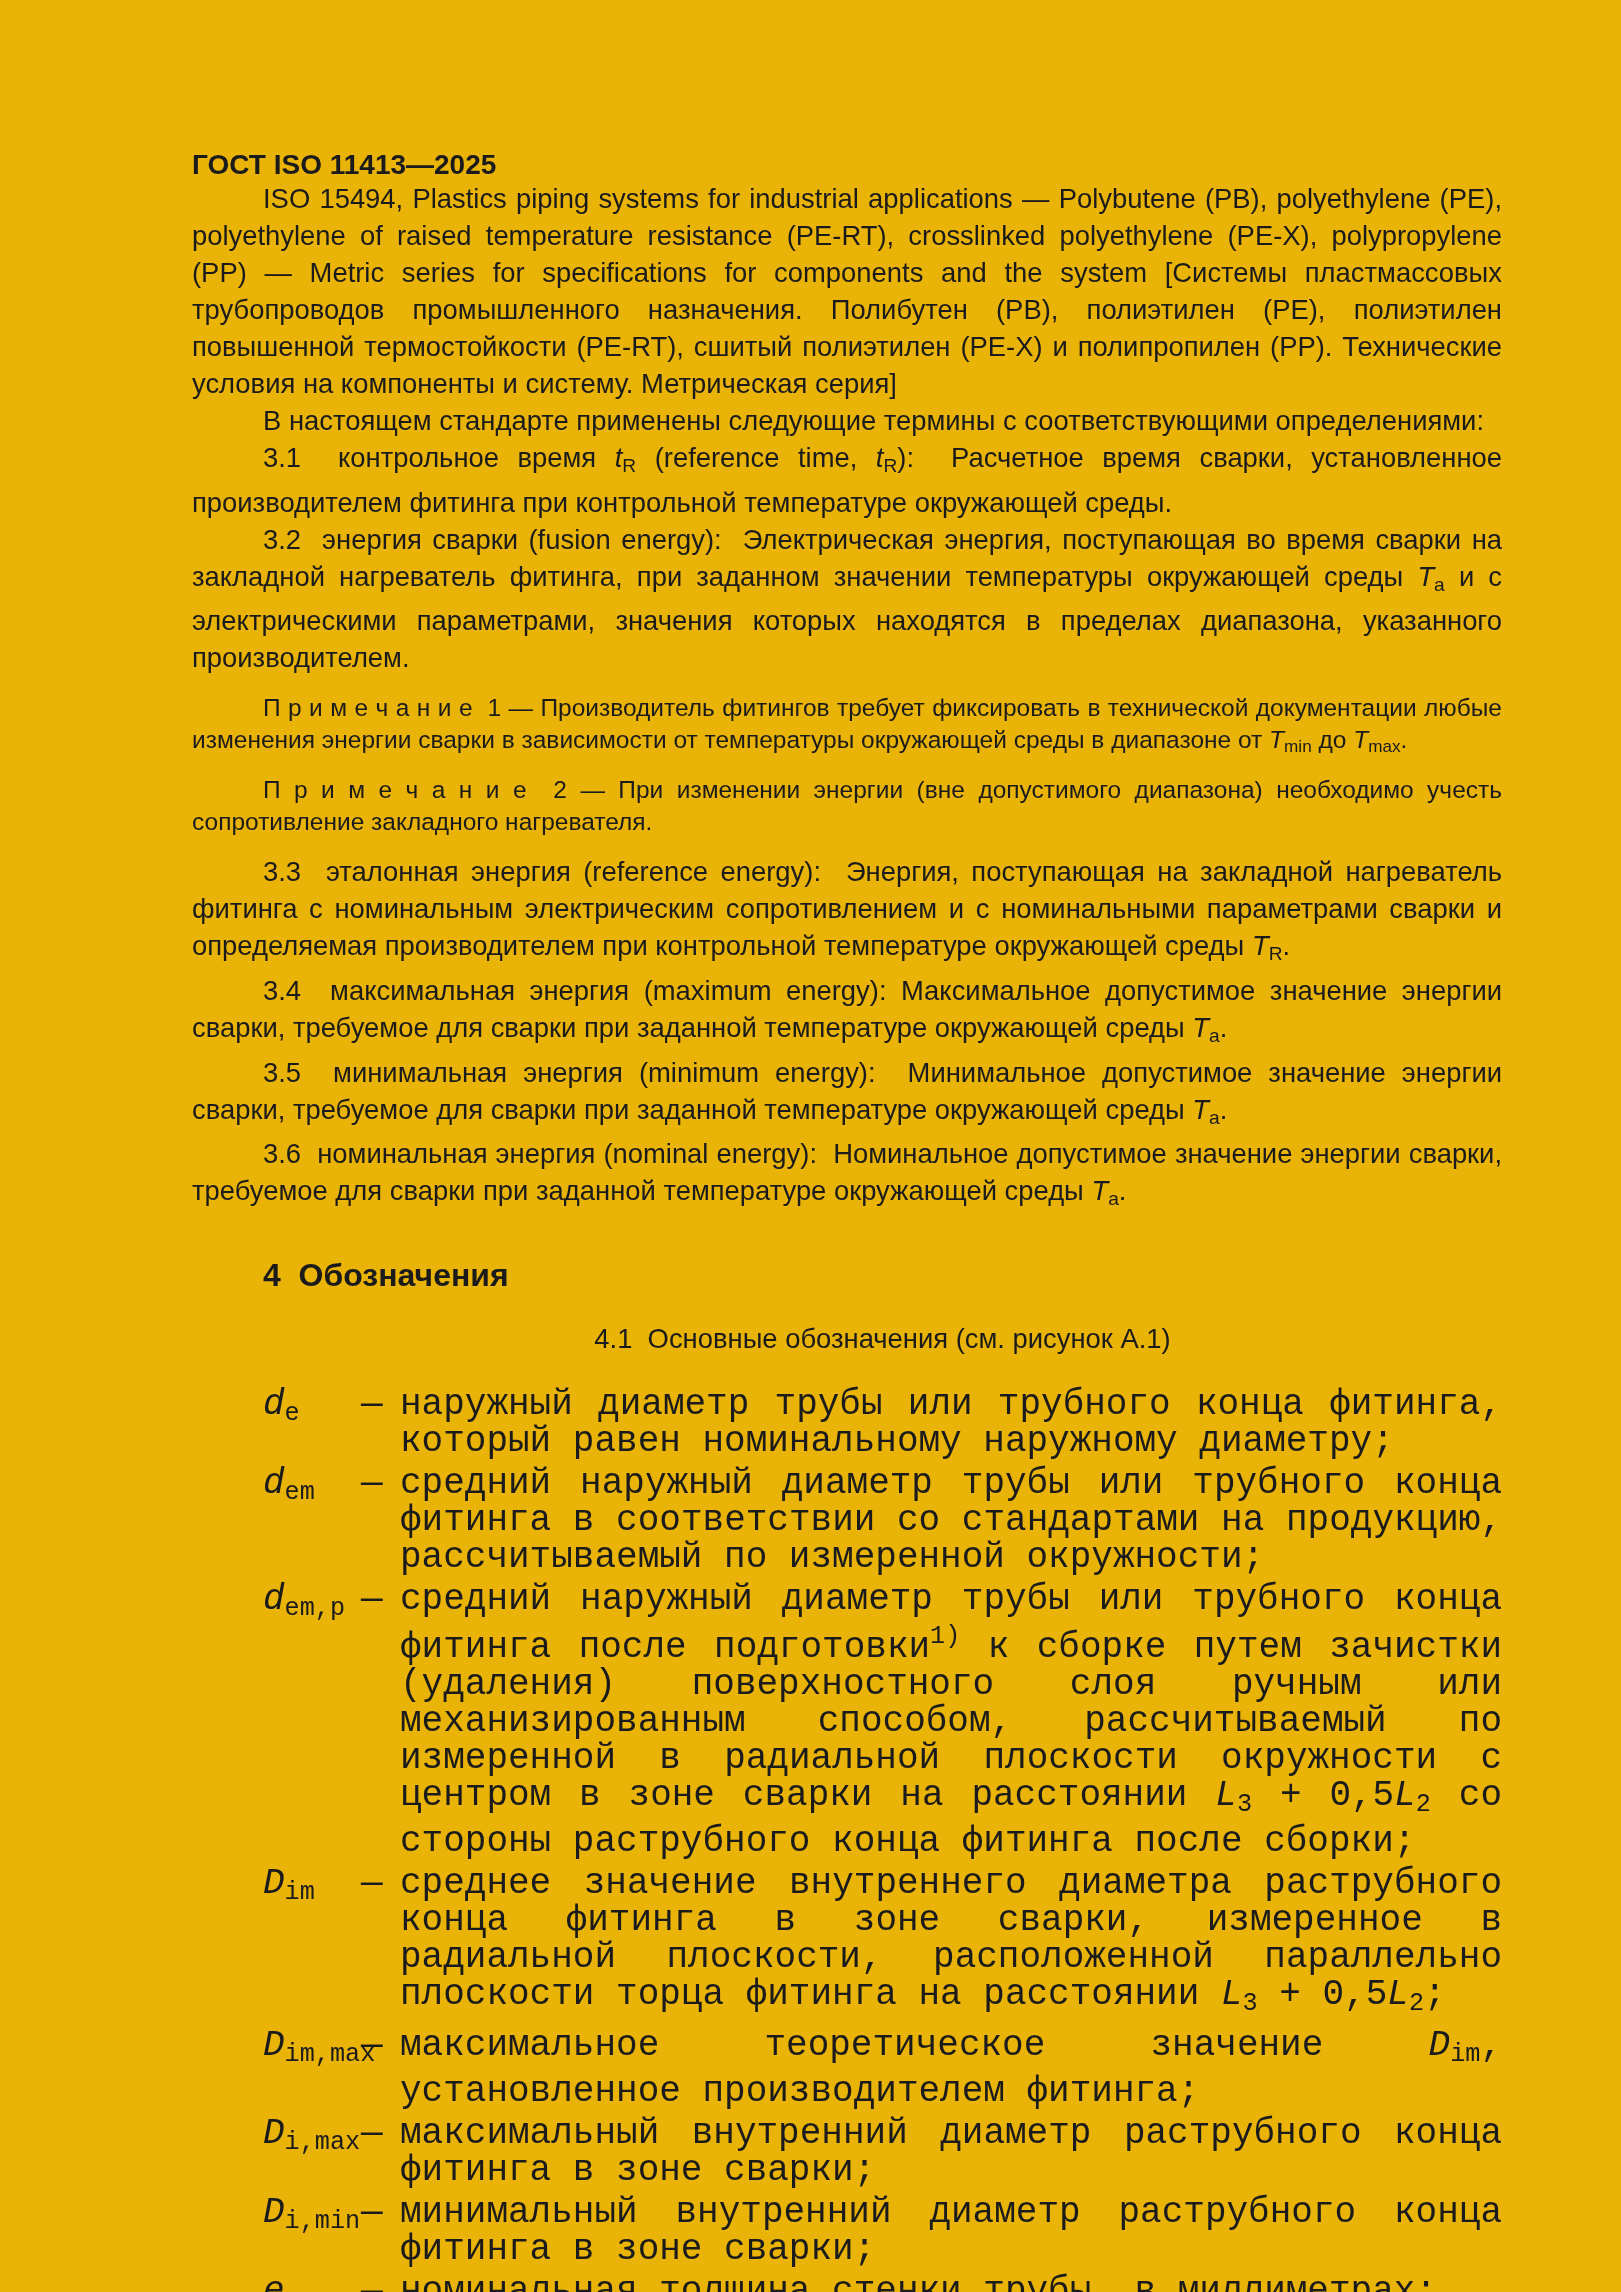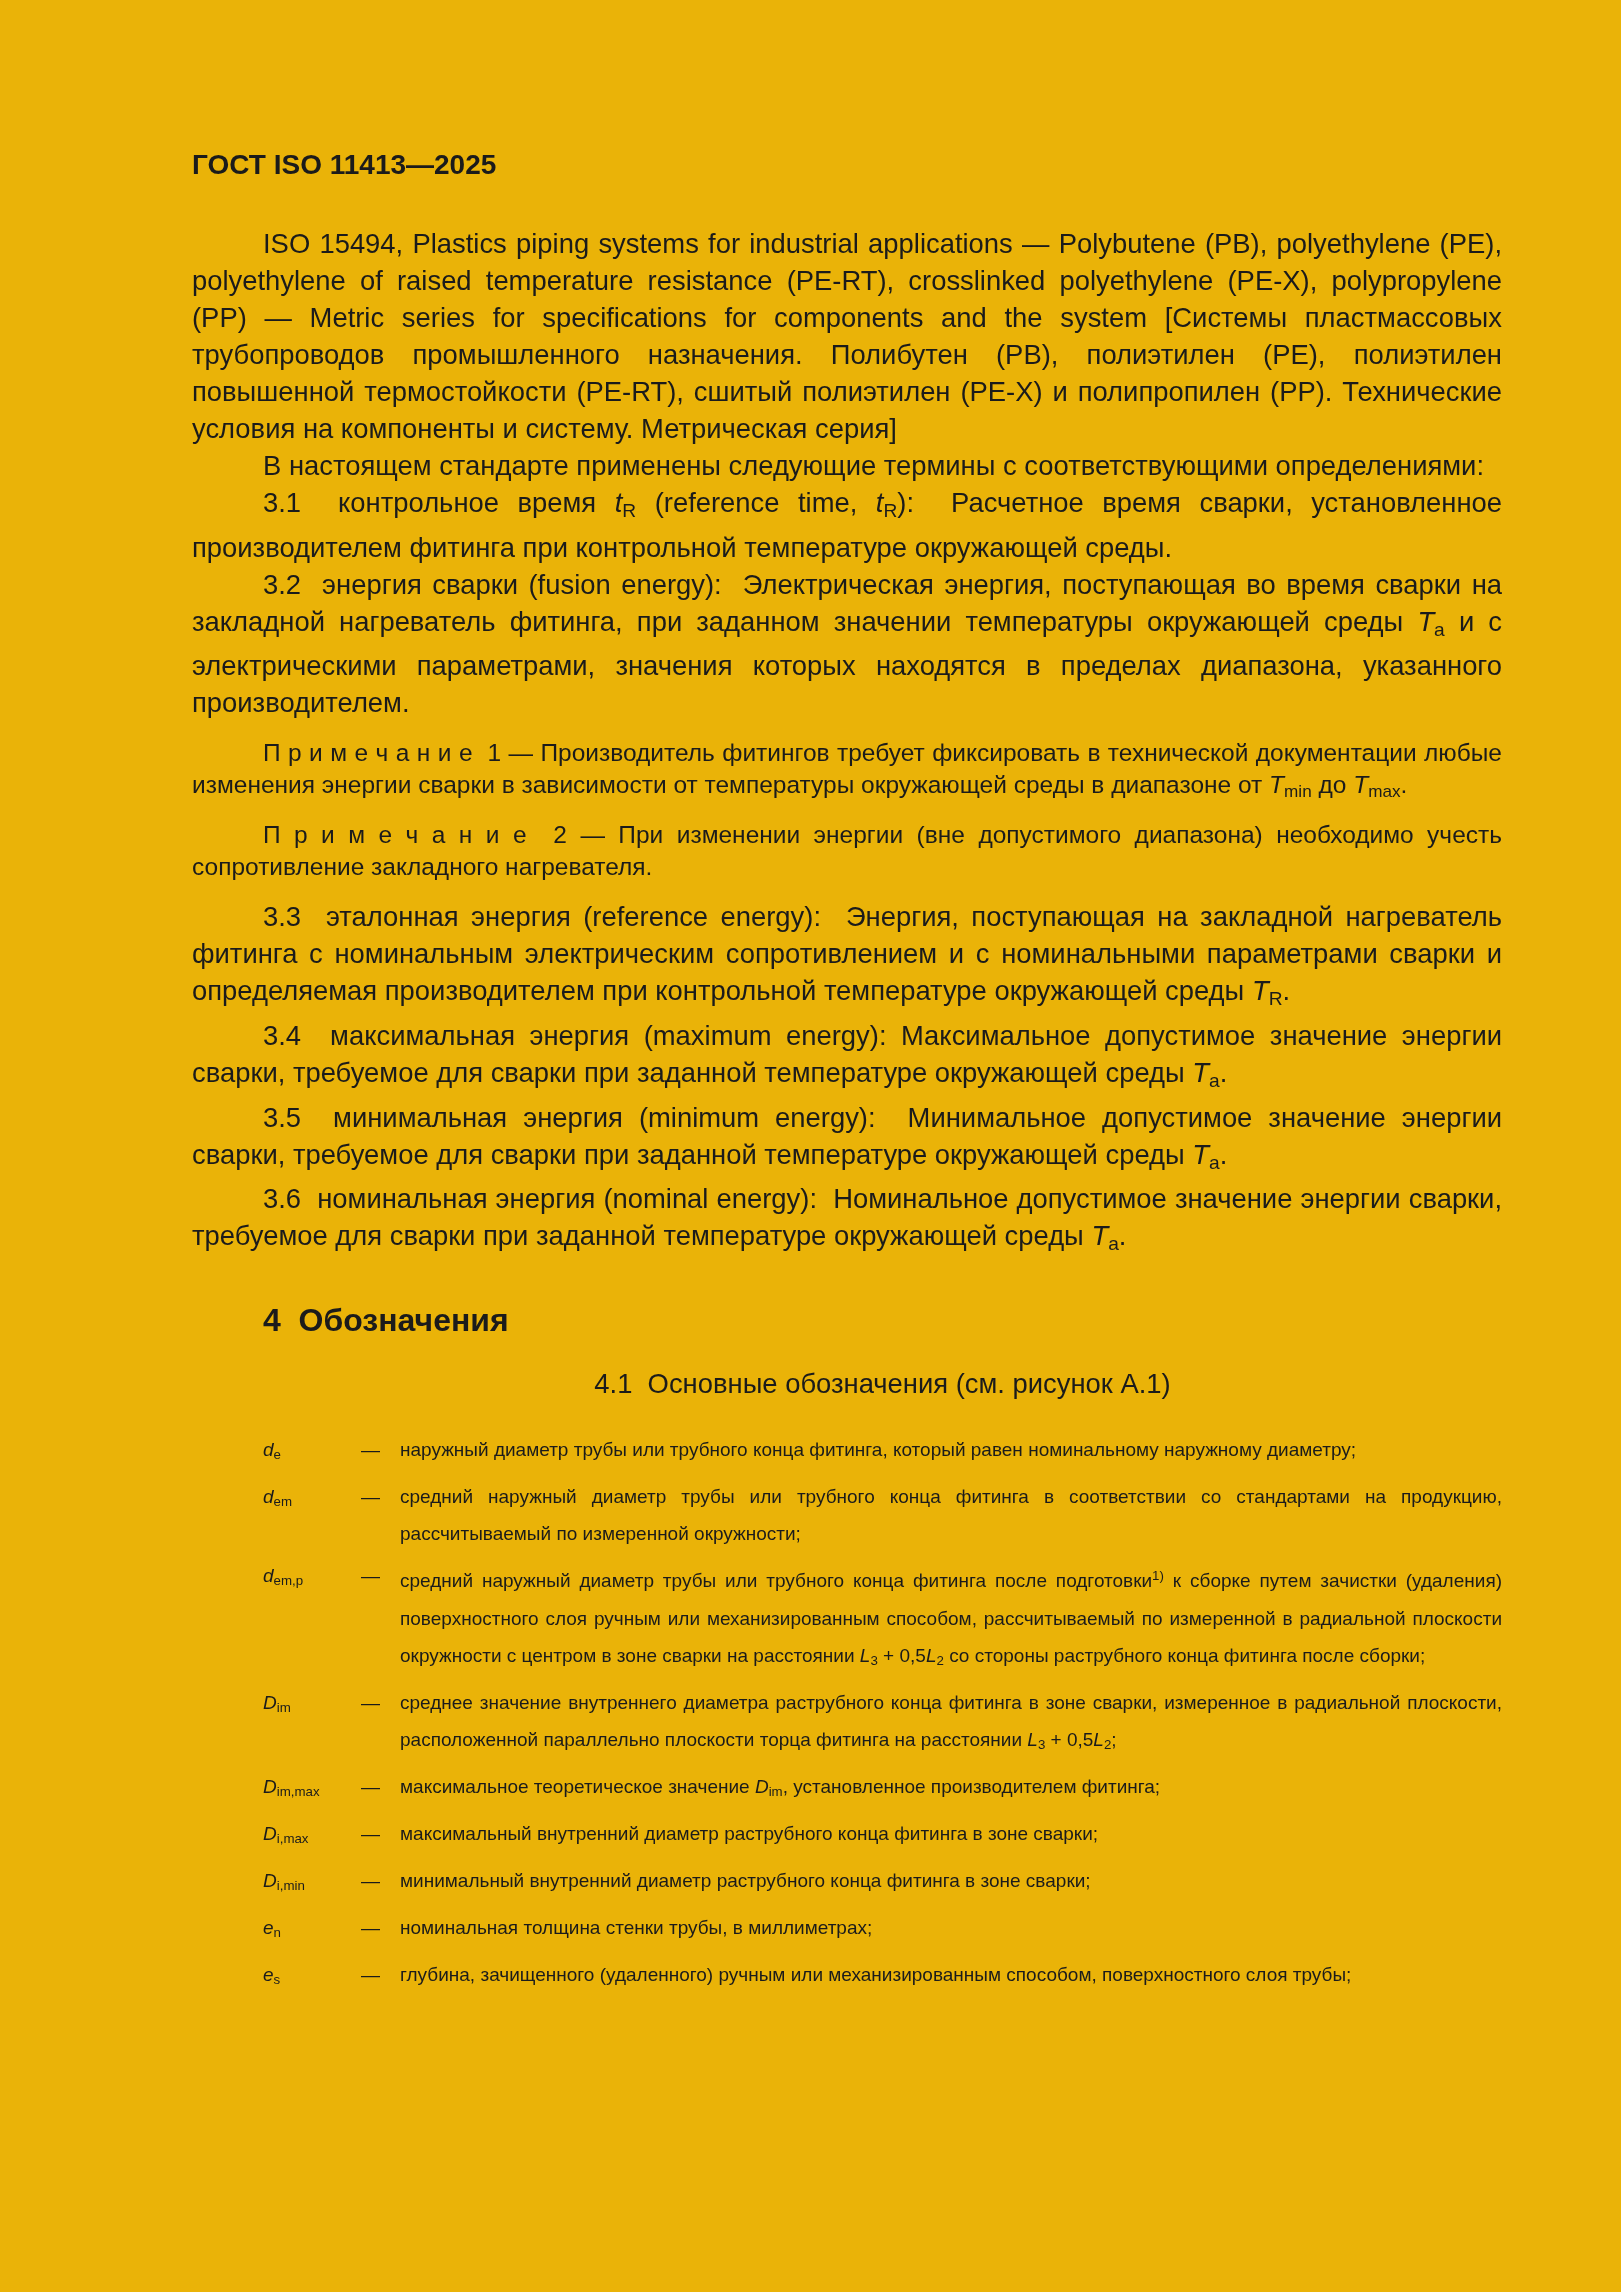--- a/index.html
+++ b/index.html
@@ -20,21 +20,21 @@
     line-height:31px;
     margin:0;
   }
   .para{
     font-size:27.4px;
     line-height:37px;
     text-align:justify;
     text-indent:71px;
     margin:0;
   }
-  .intro{margin-top:45px;}
+  .intro{}
   .section-heading{
     font-size:32px;
     font-weight:bold;
     line-height:39px;
     margin:29px 0 25.5px 71px;
   }
   .section-heading-4{margin-top:39px;}
   .subheading{
     font-size:27.4px;
     line-height:37px;
@@ -49,22 +49,23 @@
     margin:11.8px 0;
   }
   .note-first{margin-top:15.7px;}
   .note-last{margin-bottom:15.7px;}
   .def-list{margin-top:0;}
   .def-row{
     display:grid;
     grid-template-columns:98px 39px 1fr;
     margin-left:71px;
     margin-bottom:4.9px;
-    font-size:19px;
+    font-size:36px;
     line-height:37px;
+    font-family:Liberation Mono, monospace;
   }
   .def-sym{white-space:nowrap;}
   .def-dash{}
   .def-desc{text-align:justify;}
   .b{font-weight:normal;}
   .i{font-style:italic;}
   .sub{font-size:0.70em;vertical-align:-0.24em;}
   .sup{font-size:0.70em;vertical-align:0.55em;}
 </style>
 </head>

